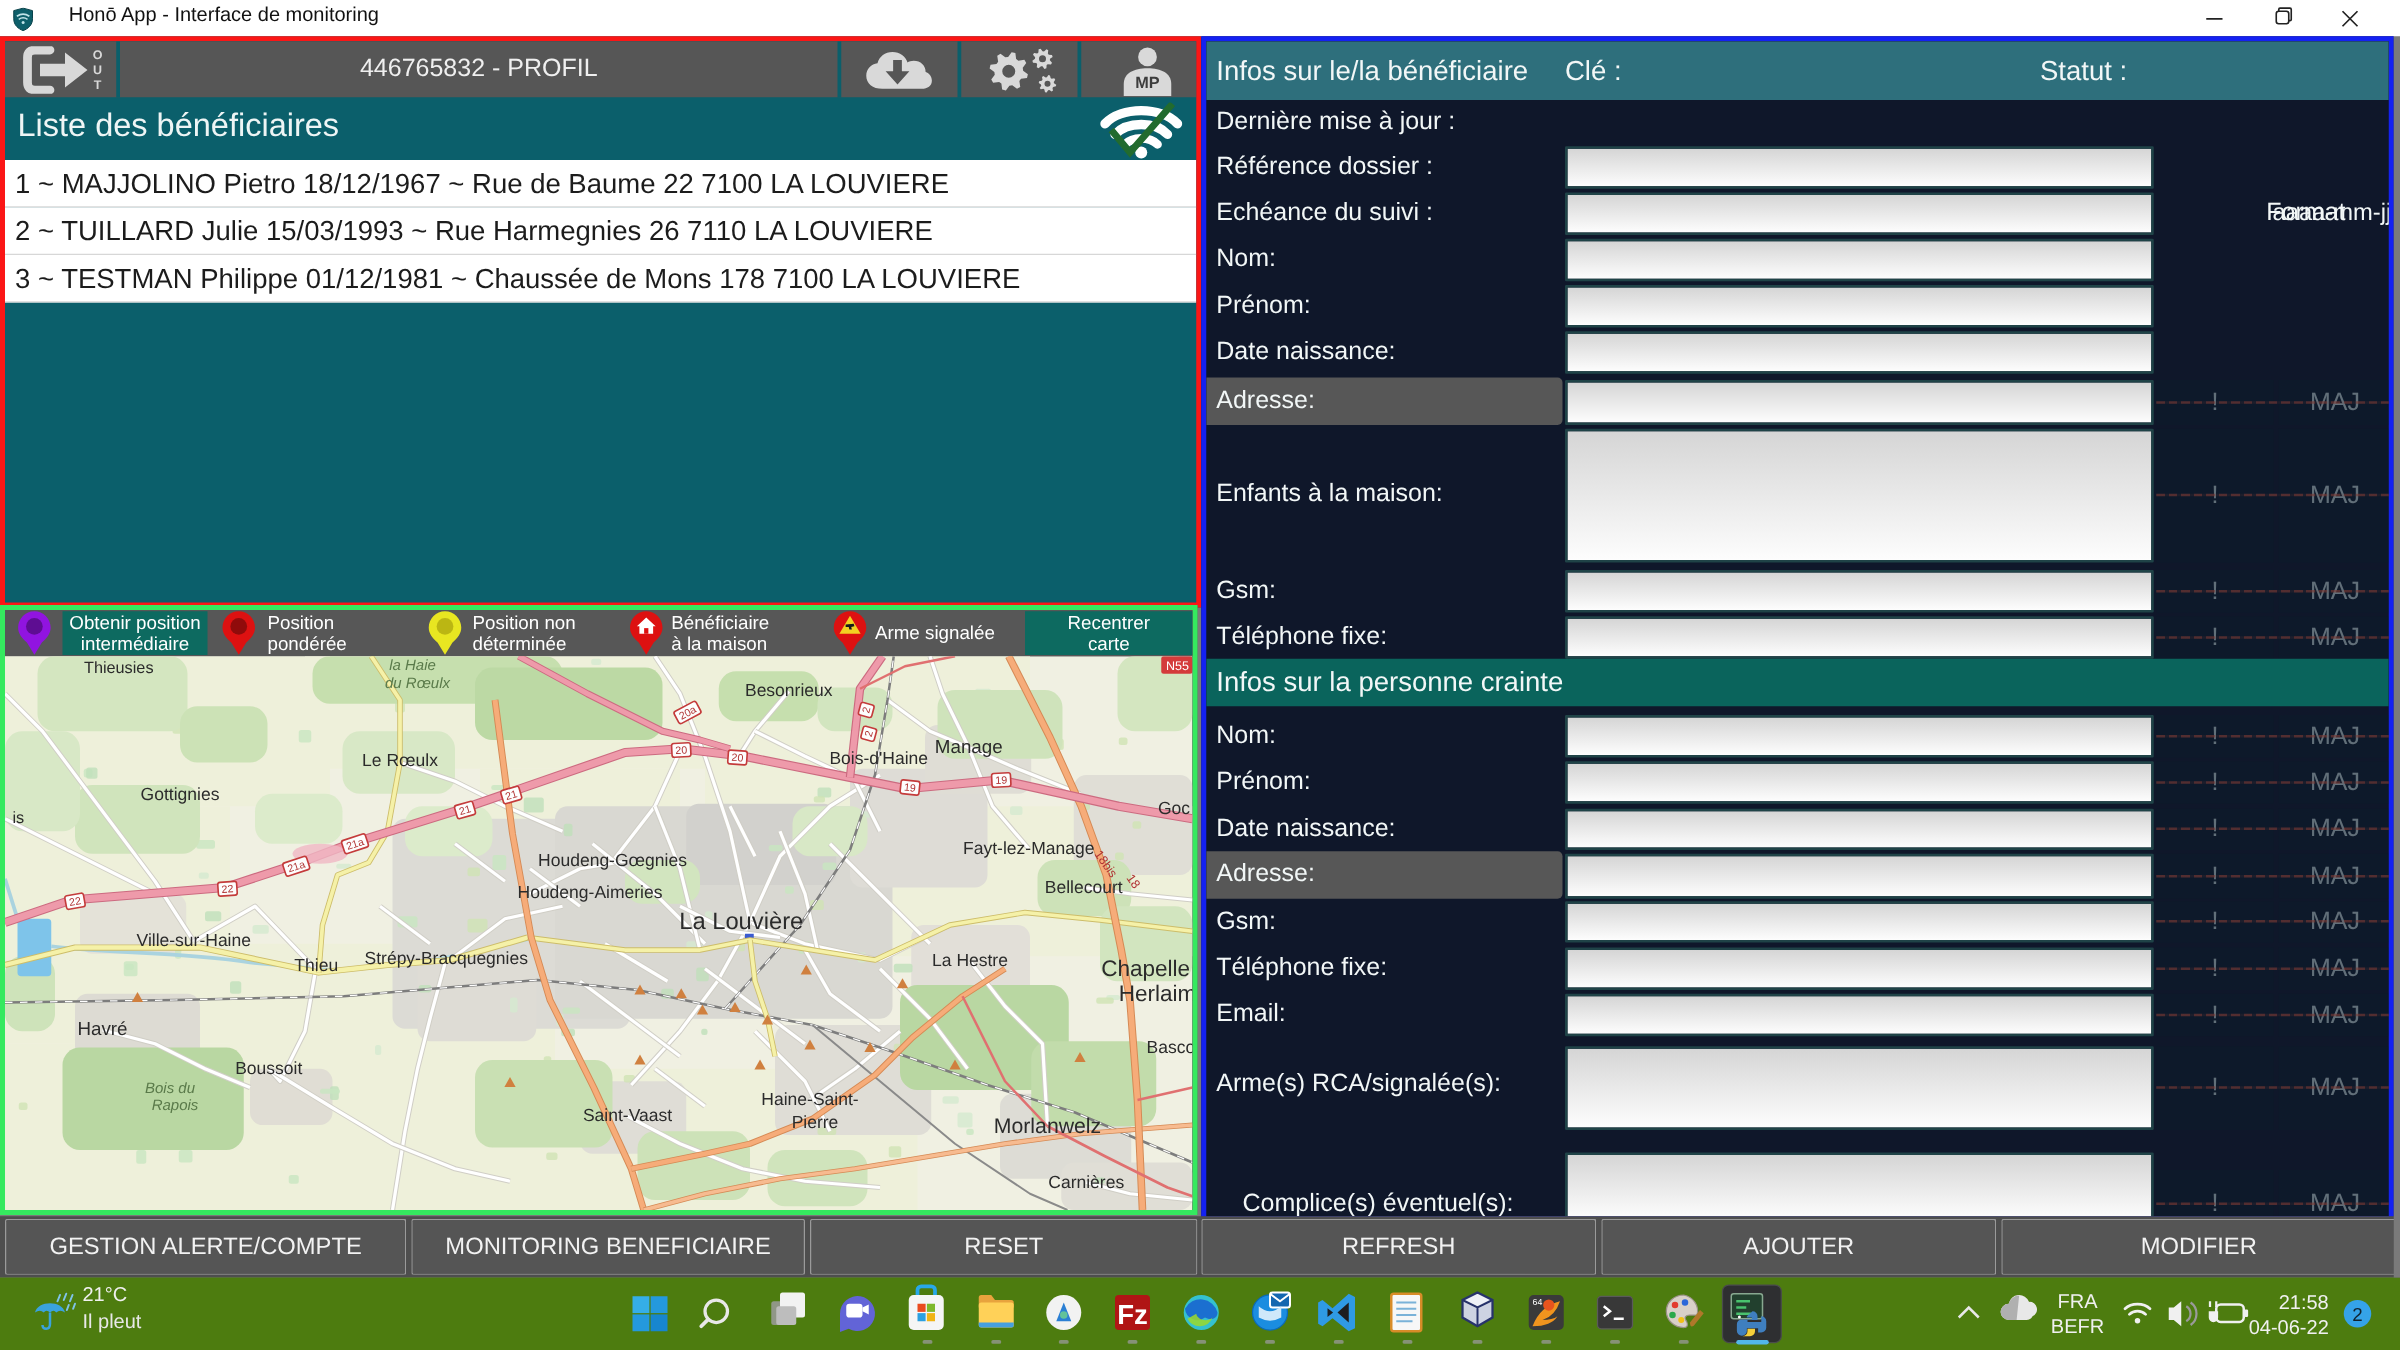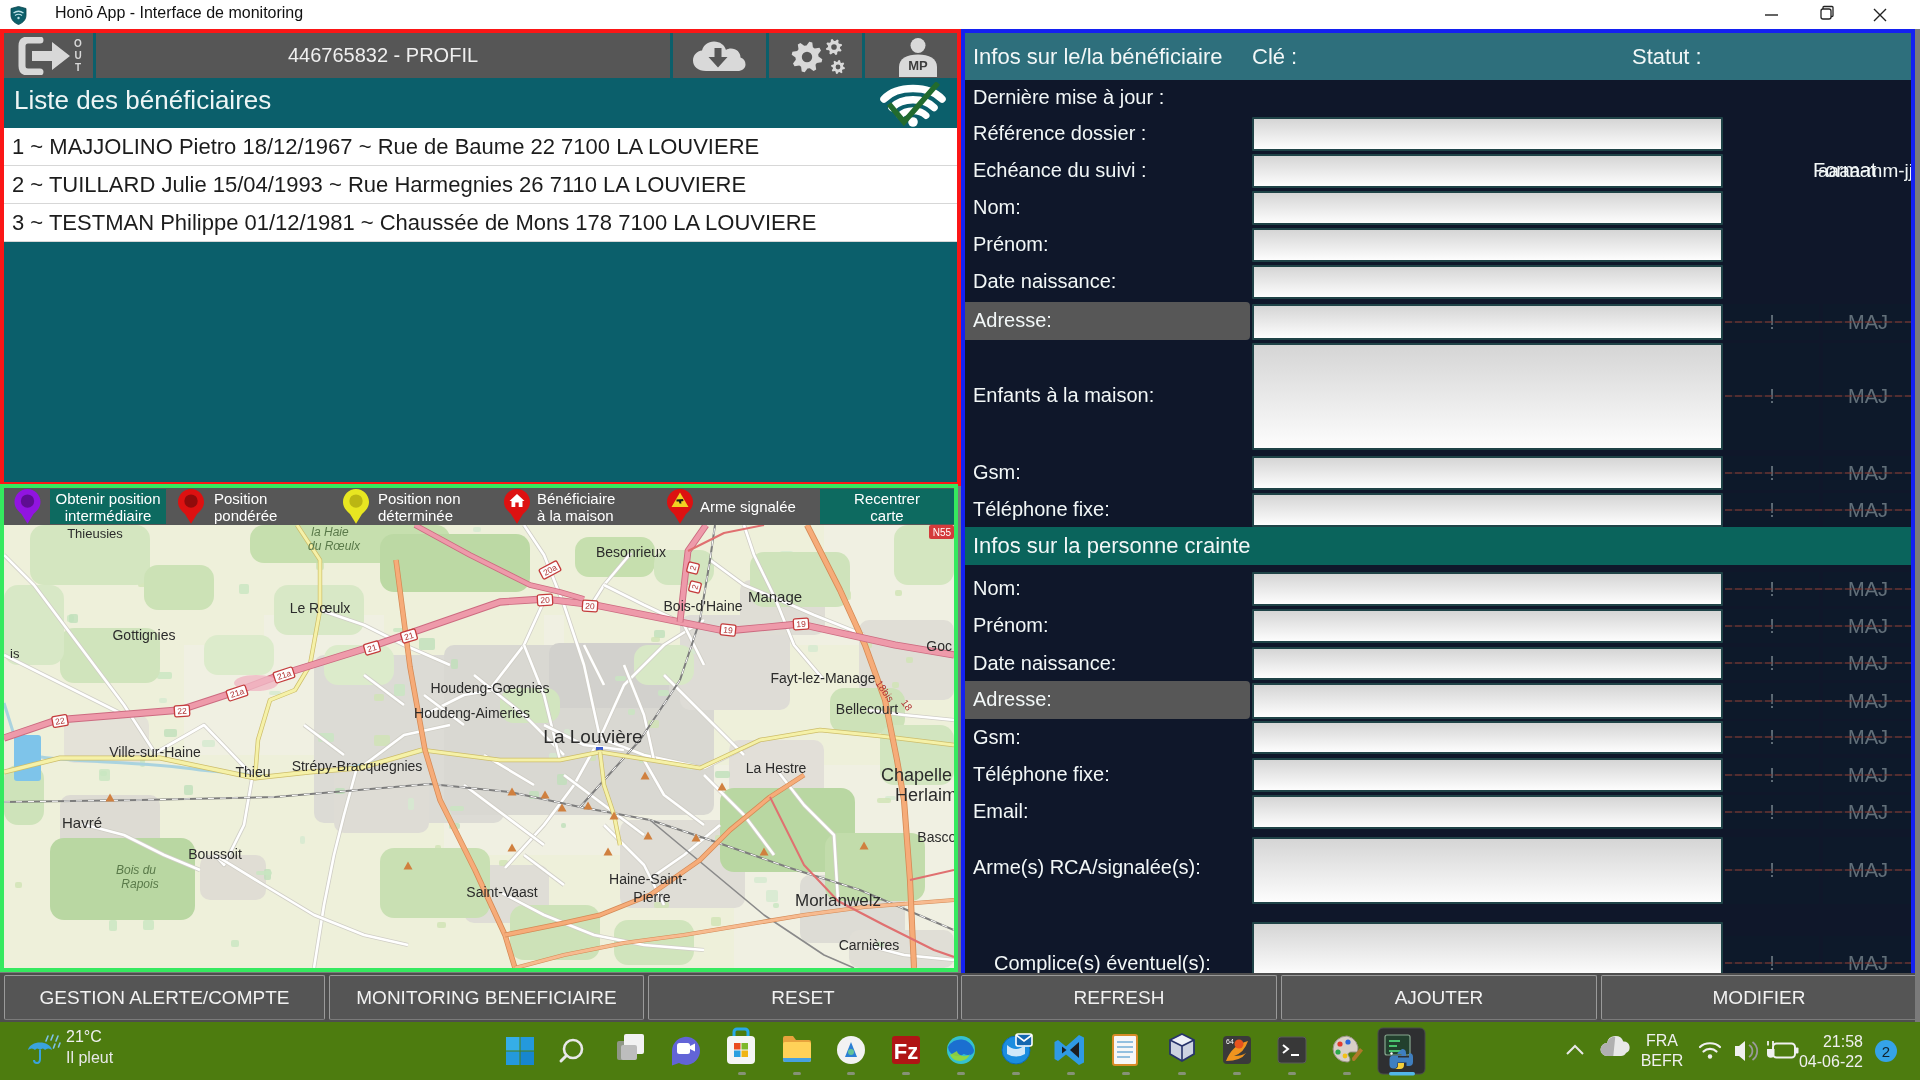--- a/index.html
+++ b/index.html
@@ -67,21 +67,21 @@
 <svg class="abs" style="left:872px;top:49px" width="74" height="46" viewBox="0 0 74 46">
  <g stroke="#ffffff" fill="none" stroke-linecap="round">
   <path d="M8,17 C21,3 53,3 66,17" stroke-width="7.5"></path>
   <path d="M16,25.5 C26,15 48,15 58,25.5" stroke-width="7.5"></path>
   <path d="M24,33.5 C30,27 44,27 50,33.5" stroke-width="7"></path>
  </g>
  <circle cx="37" cy="40" r="4.8" fill="#fff"></circle>
  <path d="M13,22 L28,40 L62,1" stroke="#226b2e" stroke-width="5.5" fill="none"></path>
 </svg>
 <div class="trow" style="top:95px;padding-left:8px;">1 ~ MAJJOLINO Pietro 18/12/1967 ~ Rue de Baume 22 7100 LA LOUVIERE</div>
-<div class="trow" style="top:133px;padding-left:8px;">2 ~ TUILLARD Julie 15/04/1993 ~ Rue Harmegnies 26 7110 LA LOUVIERE</div>
+<div class="trow" style="top:133px;padding-left:8px;">2 ~ TUILLARD Julie 15/03/1993 ~ Rue Harmegnies 26 7110 LA LOUVIERE</div>
 <div class="trow" style="top:171px;padding-left:8px;">3 ~ TESTMAN Philippe 01/12/1981 ~ Chaussée de Mons 178 7100 LA LOUVIERE</div>
 </div>
 <div class="abs panelgreen">
 <div class="abs" style="left:0;top:0;width:950px;height:37px;background:#575757;"></div>
 <div class="abs" style="left:46px;top:1px;width:116px;height:35px;background:#0d6a60;"></div>
 <div class="abs" style="left:816px;top:1px;width:134px;height:35px;background:#0d6a60;"></div>
 <svg class="abs" style="left:0;top:0" width="950" height="37" viewBox="0 0 950 37">
 <path d="M23.5,1.0 C16.4,1.0 10.5,6.8 10.5,14.0 C10.5,18.8 13.2,22.2 17.5,25.9 L23.5,35.7 L29.5,25.9 C33.8,22.2 36.5,18.8 36.5,14.0 C36.5,6.8 30.6,1.0 23.5,1.0 Z" fill="#9114e0"></path>
         <circle cx="23.5" cy="13.1" r="6.7" fill="rgba(0,0,0,0.35)"></circle>
 <path d="M187.0,1.0 C179.8,1.0 174.0,6.8 174.0,14.0 C174.0,18.8 176.7,22.2 181.0,25.9 L187.0,35.7 L193.0,25.9 C197.3,22.2 200.0,18.8 200.0,14.0 C200.0,6.8 194.2,1.0 187.0,1.0 Z" fill="#dd1111"></path>

